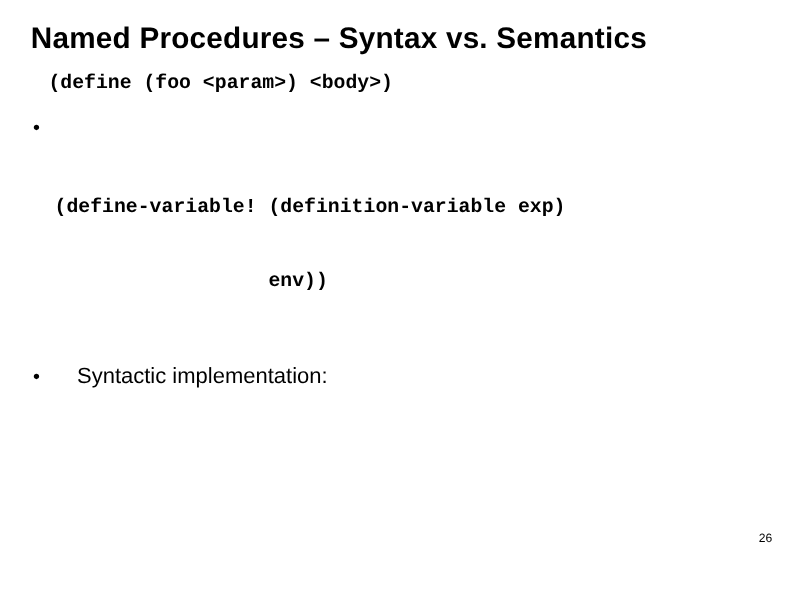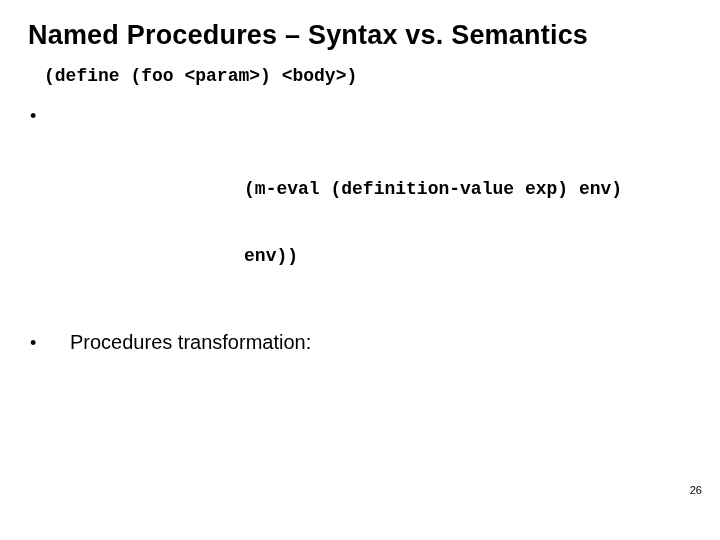--- a/index.html
+++ b/index.html
@@ -67,27 +67,27 @@
 
   <h1 class="title">Named Procedures – Syntax vs. Semantics</h1>
 
   <div class="mono syntax-line">(define (foo &lt;param&gt;) &lt;body&gt;)</div>
 
   <div class="bullet-row">
     <div class="bullet-dot">•</div>
   </div>
 
   <div class="code-block mono">
-    <div>                    (m-eval (definition-value exp) env)</div>
+    <div>  (define-variable! (definition-variable exp)</div>
     <div>                    env))</div>
   </div>
 
   <div class="bullet-row">
     <div class="bullet-dot">•</div>
-    <div class="bullet-text">Procedures transformation:</div>
+    <div class="bullet-text">Syntactic implementation:</div>
   </div>
 
   <div class="code-block mono">
     
     
     
     
     
   </div>
 

